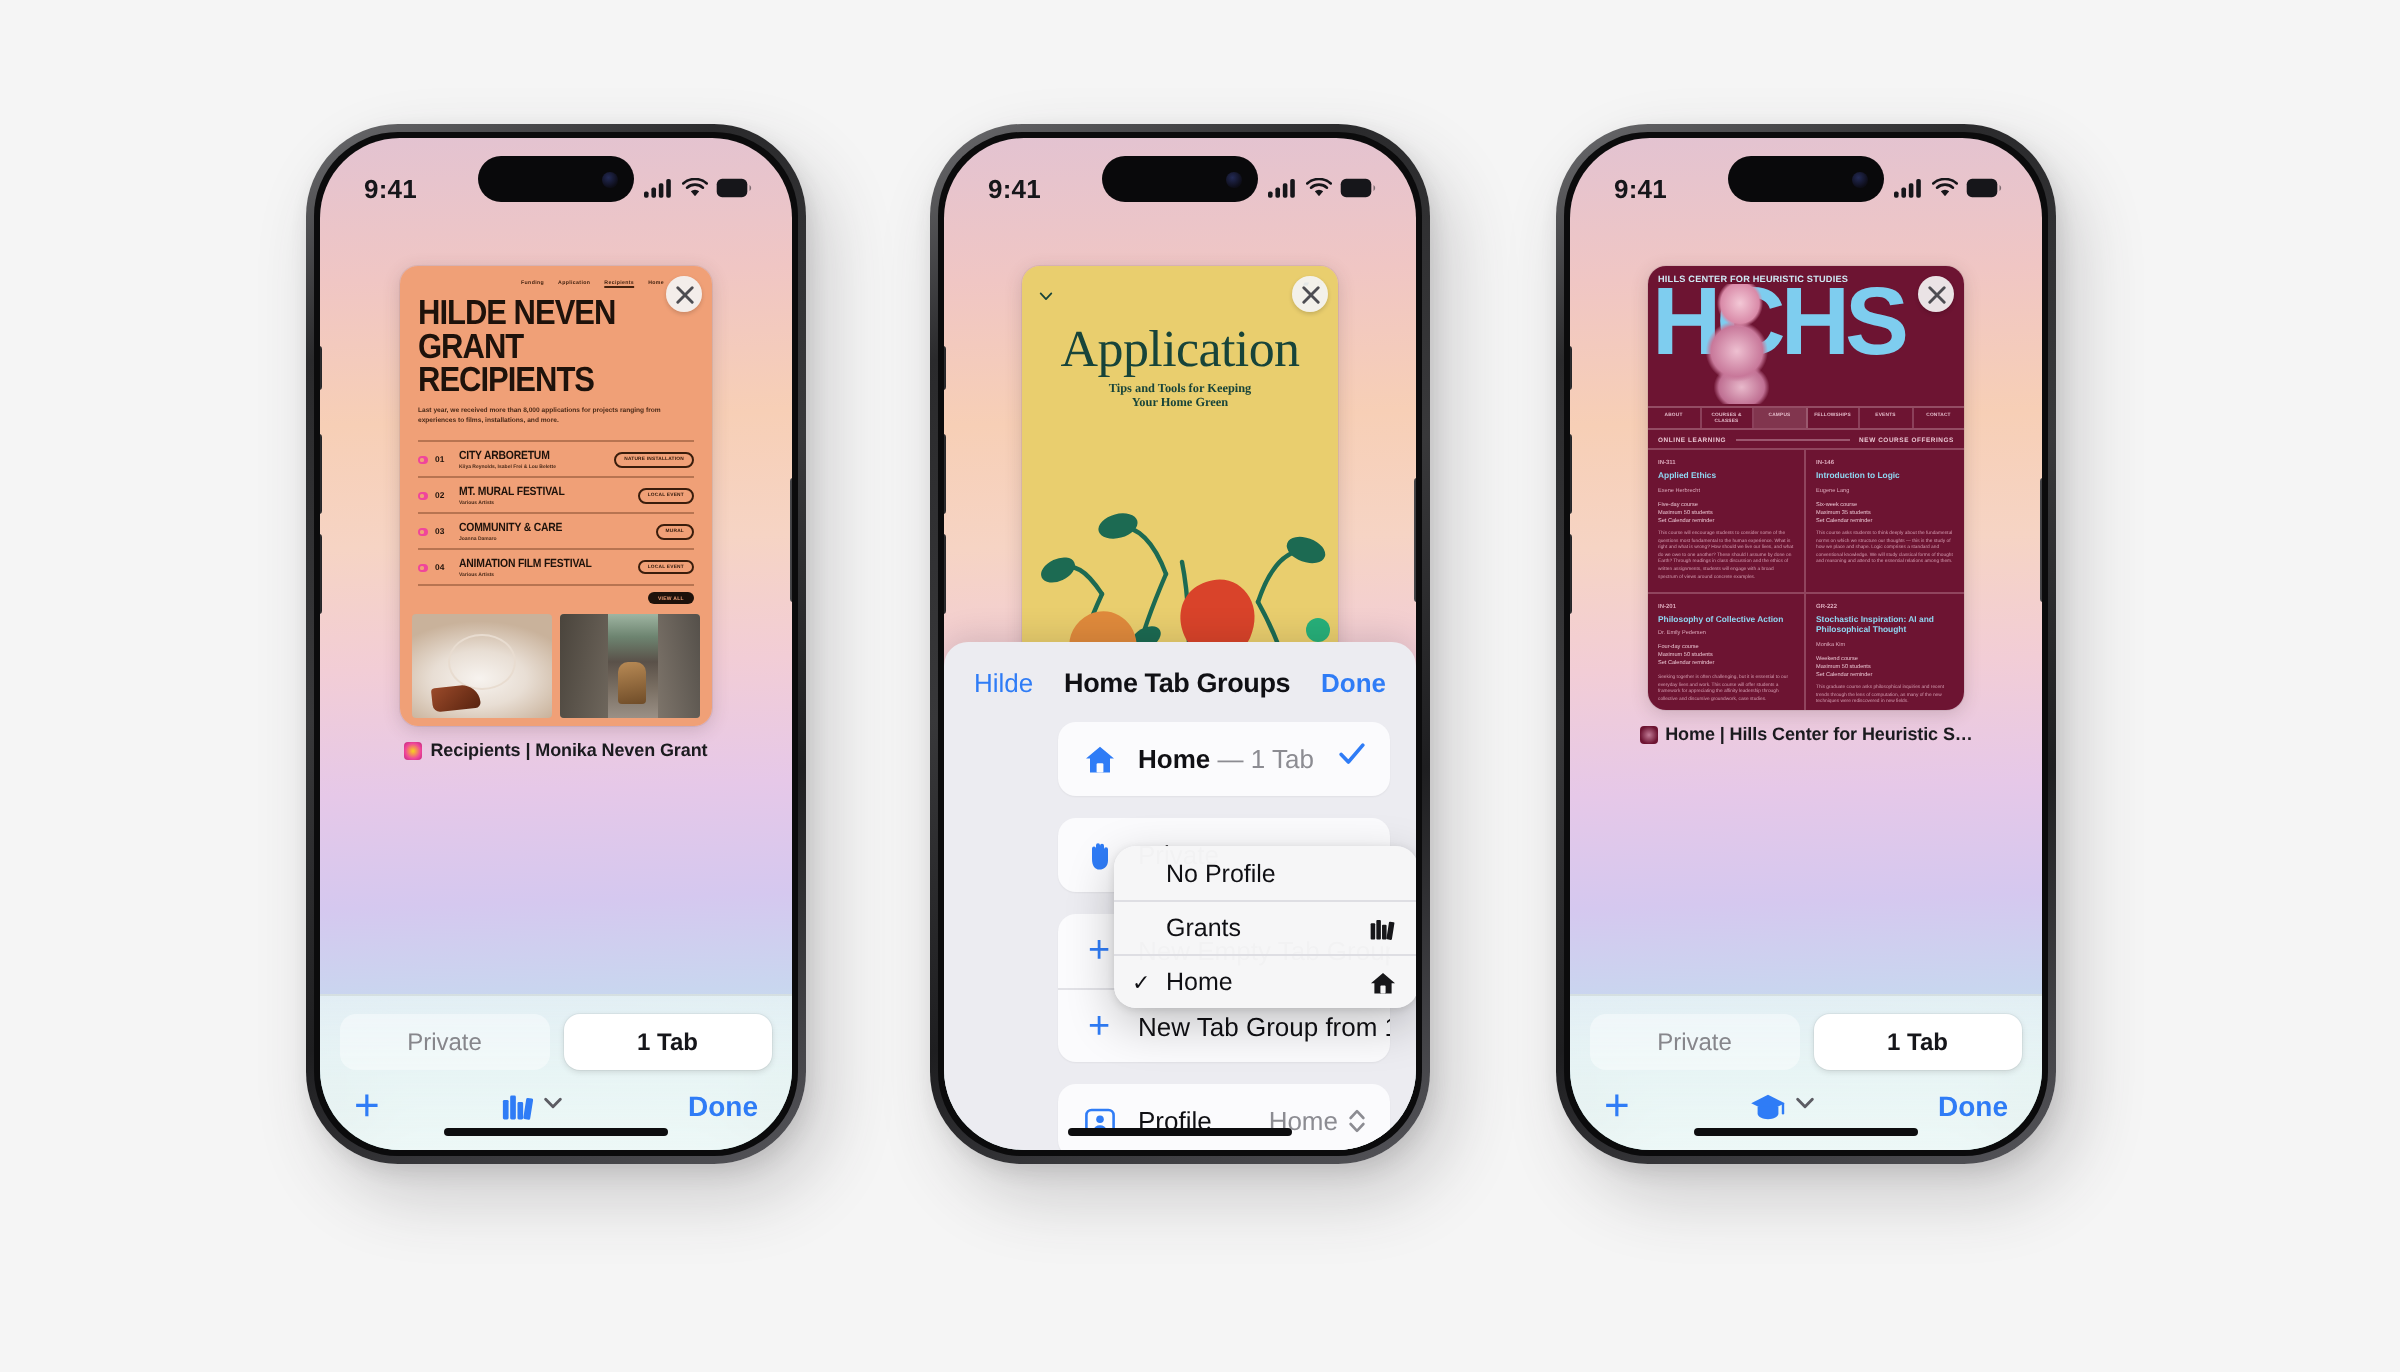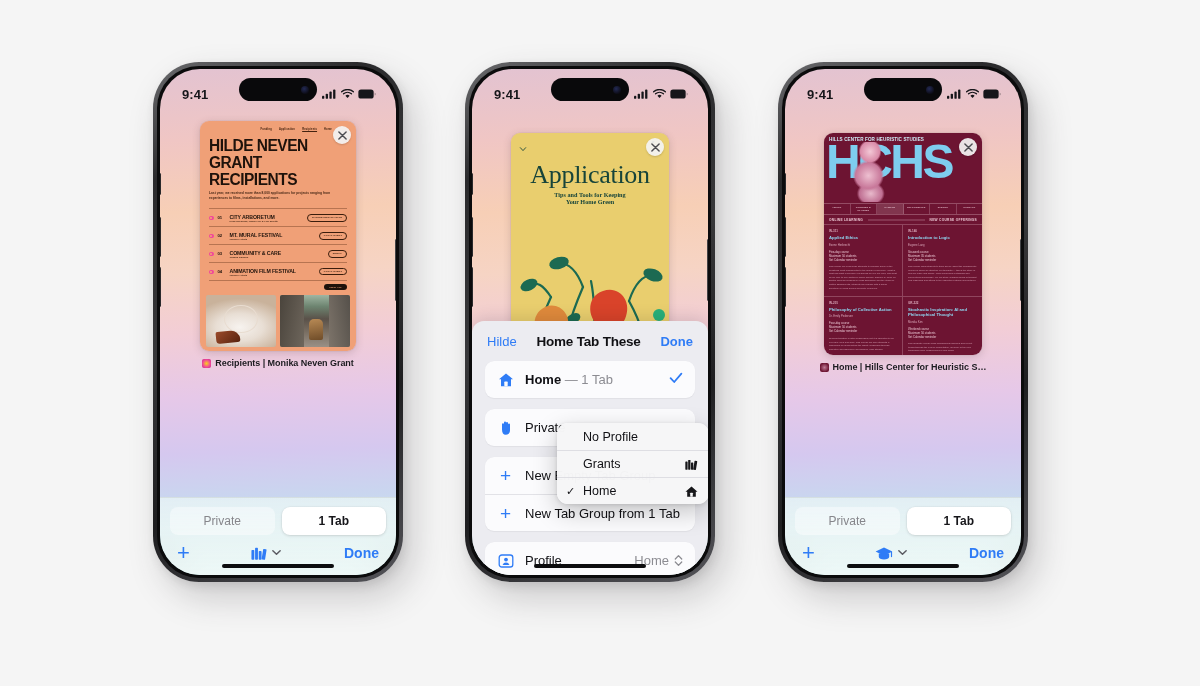--- a/index.html
+++ b/index.html
@@ -213,21 +213,21 @@
     z-index: 9;
     box-shadow: 0 -3px 16px rgba(0,0,0,.12);
   }
   .sheet-hdr { display: flex; align-items: center; justify-content: space-between;
       padding: 13px 15px 12px 15px; }
   .sheet-hdr .lnk { font-size: 13px; color: #2f7cf6; }
   .sheet-hdr .ttl { font-size: 13.5px; font-weight: 700; color: #101014; letter-spacing: -.2px; }
   .sheet-hdr .lnk.bold { font-weight: 700; }
   .grp-list { margin: 0 13px; }
   .card { background: #fbfbfd; border-radius: 9px; overflow: hidden; margin-bottom: 11px;
-          box-shadow: 0 .5px 1px rgba(0,0,0,.05); }
+          box-shadow: 0 .5px 1px rgba(0,0,0,.05); margin-left: 44px; }
   .row { display: flex; align-items: center; height: 37px; padding: 0 12px; gap: 11px; }
   .row + .row { border-top: .5px solid #e2e2e7; }
   .row .ico { width: 17px; display: flex; justify-content: center; flex: none; }
   .row .ico svg { width: 16px; height: 16px; }
   .row .lbl { font-size: 13px; color: #101014; flex: 1; white-space: nowrap; }
   .row .lbl b { font-weight: 700; }
   .row .lbl .dim { color: #8c8c92; font-weight: 400; }
   .row .trail { font-size: 13px; color: #8c8c92; display: flex; align-items: center; gap: 5px; }
   .check svg { width: 14px; height: 14px; }
   .plus-ico { color: #2f7cf6; font-size: 19px; line-height: 1; font-weight: 300;
@@ -278,21 +278,21 @@
               <path d="M2.9 5.3a7 7 0 0 1 9.2 0" stroke="#16161a" stroke-width="1.5" fill="none" stroke-linecap="round"></path>
               <path d="M0.7 2.9a10.2 10.2 0 0 1 13.6 0" stroke="#16161a" stroke-width="1.5" fill="none" stroke-linecap="round"></path>
             </svg>
             <svg width="18" height="10" viewBox="0 0 20 11">
               <rect x="0.4" y="0.4" width="17" height="10.2" rx="3" fill="#16161a"></rect>
               <path d="M18.6 3.8v3.4a2 2 0 0 0 0-3.4z" fill="#16161a" opacity=".5"></path>
             </svg>
           </div>
         </div>
 
-        <div class="tabcard-wrap" style="top:52px;align-items:center;">
+        <div class="tabcard-wrap" style="top:64px;align-items:center;">
           <div class="tabcard">
             <div class="closebtn">
               <svg viewBox="0 0 10 10">
                   <path d="M1 1 L9 9 M9 1 L1 9" stroke="#4d4d52" stroke-width="1.6" stroke-linecap="round"></path>
                 </svg>
             </div>
             <div class="site-hilde">
               <div class="hn-nav">
                 <span>Funding</span>
                 <span>Application</span>
@@ -483,21 +483,21 @@
                   <circle cx="88" cy="156" r="7" fill="#27b07a"></circle>
                 </g>
               </svg>
             </div>
           </div>
         </div>
 
         <div class="sheet">
           <div class="sheet-hdr">
             <span class="lnk">Hilde</span>
-            <span class="ttl">Home Tab These</span>
+            <span class="ttl">Home Tab Groups</span>
             <span class="lnk bold">Done</span>
           </div>
 
           <div class="grp-list">
             <div class="card">
               <div class="row">
                 <span class="ico">
                   <svg viewBox="0 0 16 16">
                       <path d="M8 1.4 L15 7.2 h-2 v7 H3 v-7 H1z" fill="#2f7cf6"></path>
                       <rect x="6.3" y="9.6" width="3.4" height="4.6" rx=".6" fill="#fbfbfd"></rect>

